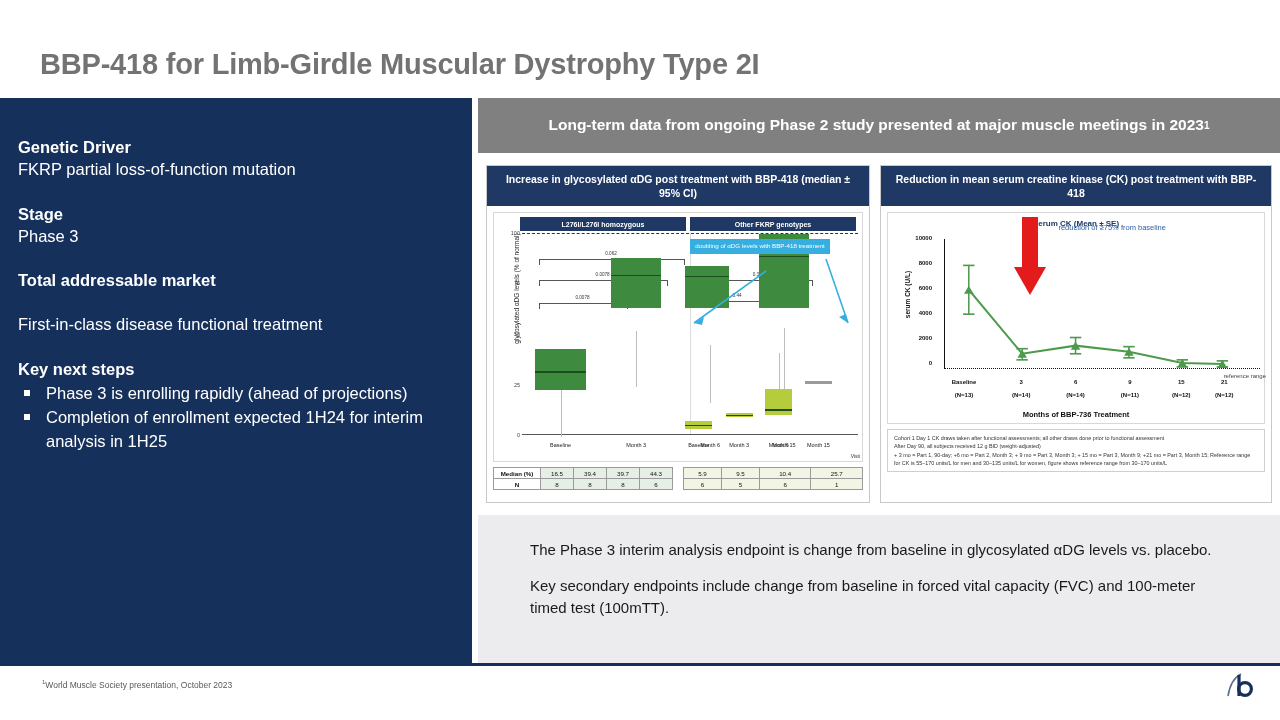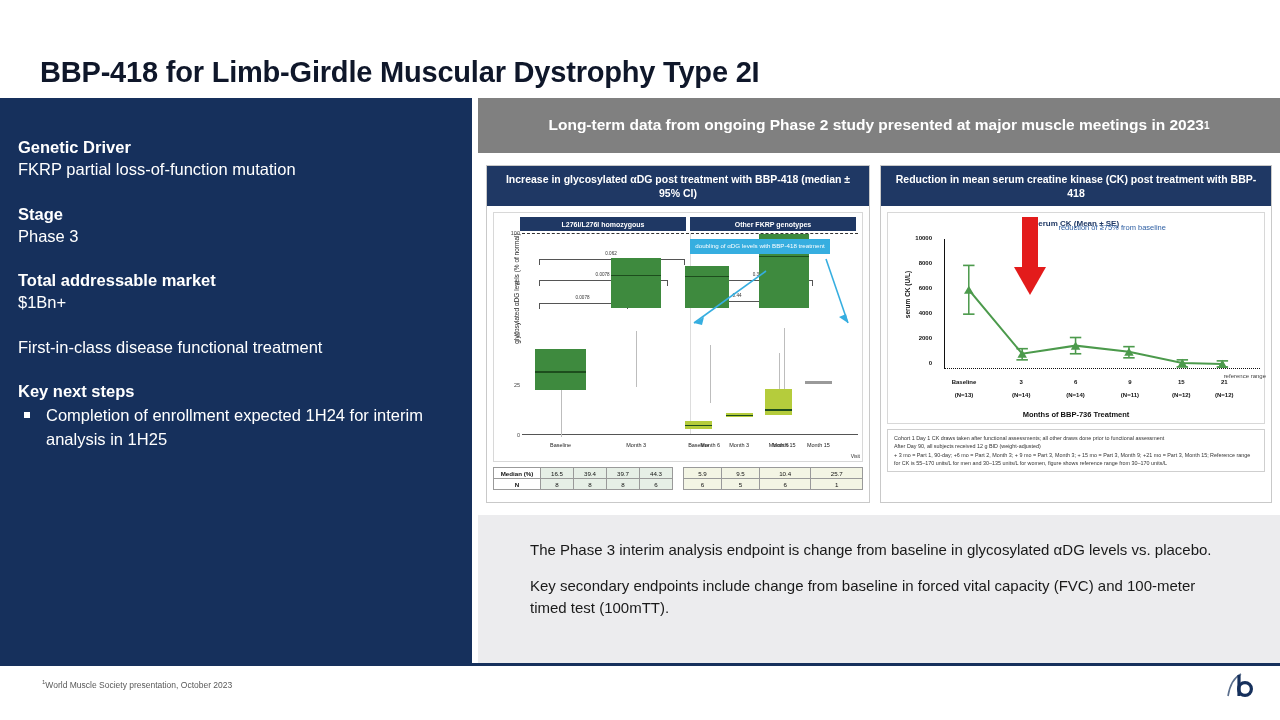--- a/index.html
+++ b/index.html
@@ -6,22 +6,22 @@
   body{
     width:1280px;height:720px;overflow:hidden;
     background:#ffffff;
     font-family:"Liberation Sans", sans-serif;
     -webkit-font-smoothing:antialiased;
   }
   .slide{position:relative;width:1280px;height:720px;background:#fff;}
 
   
   .slide-title{
-    position:absolute;left:40px;top:56px;
-    font-size:29px;font-weight:bold;color:#0f172a;
+    position:absolute;left:40px;top:48px;
+    font-size:29px;font-weight:bold;color:#737373;
     letter-spacing:-.2px;white-space:nowrap;
   }
 
   
   .left-panel{
     position:absolute;left:0;top:98px;width:472px;height:565px;
     background:#16305C;color:#fff;box-sizing:border-box;
     padding:38px 22px 0 18px;
   }
   .lp-group{margin-bottom:22px;}
@@ -145,28 +145,28 @@
     <div class="lp-group">
       <div class="lp-head">Genetic Driver</div>
       <div class="lp-sub">FKRP partial loss-of-function mutation</div>
     </div>
     <div class="lp-group">
       <div class="lp-head">Stage</div>
       <div class="lp-sub">Phase 3</div>
     </div>
     <div class="lp-group">
       <div class="lp-head">Total addressable market</div>
-      <div class="lp-sub">$1Bn+</div>
     </div>
     <div class="lp-group">
       <div class="lp-sub">First-in-class disease functional treatment</div>
     </div>
     <div class="lp-group">
       <div class="lp-head">Key next steps</div>
       <ul class="lp-bullets">
+        <li><span class="sq"></span><span>Phase 3 is enrolling rapidly (ahead of projections)</span></li>
         <li><span class="sq"></span><span>Completion of enrollment expected 1H24 for interim analysis in 1H25</span></li>
       </ul>
     </div>
   </div>
 
   <div class="grey-banner">
     <span>Long-term data from ongoing Phase 2 study presented at major muscle meetings in 2023</span>
       <sup>1</sup>
   </div>
 

